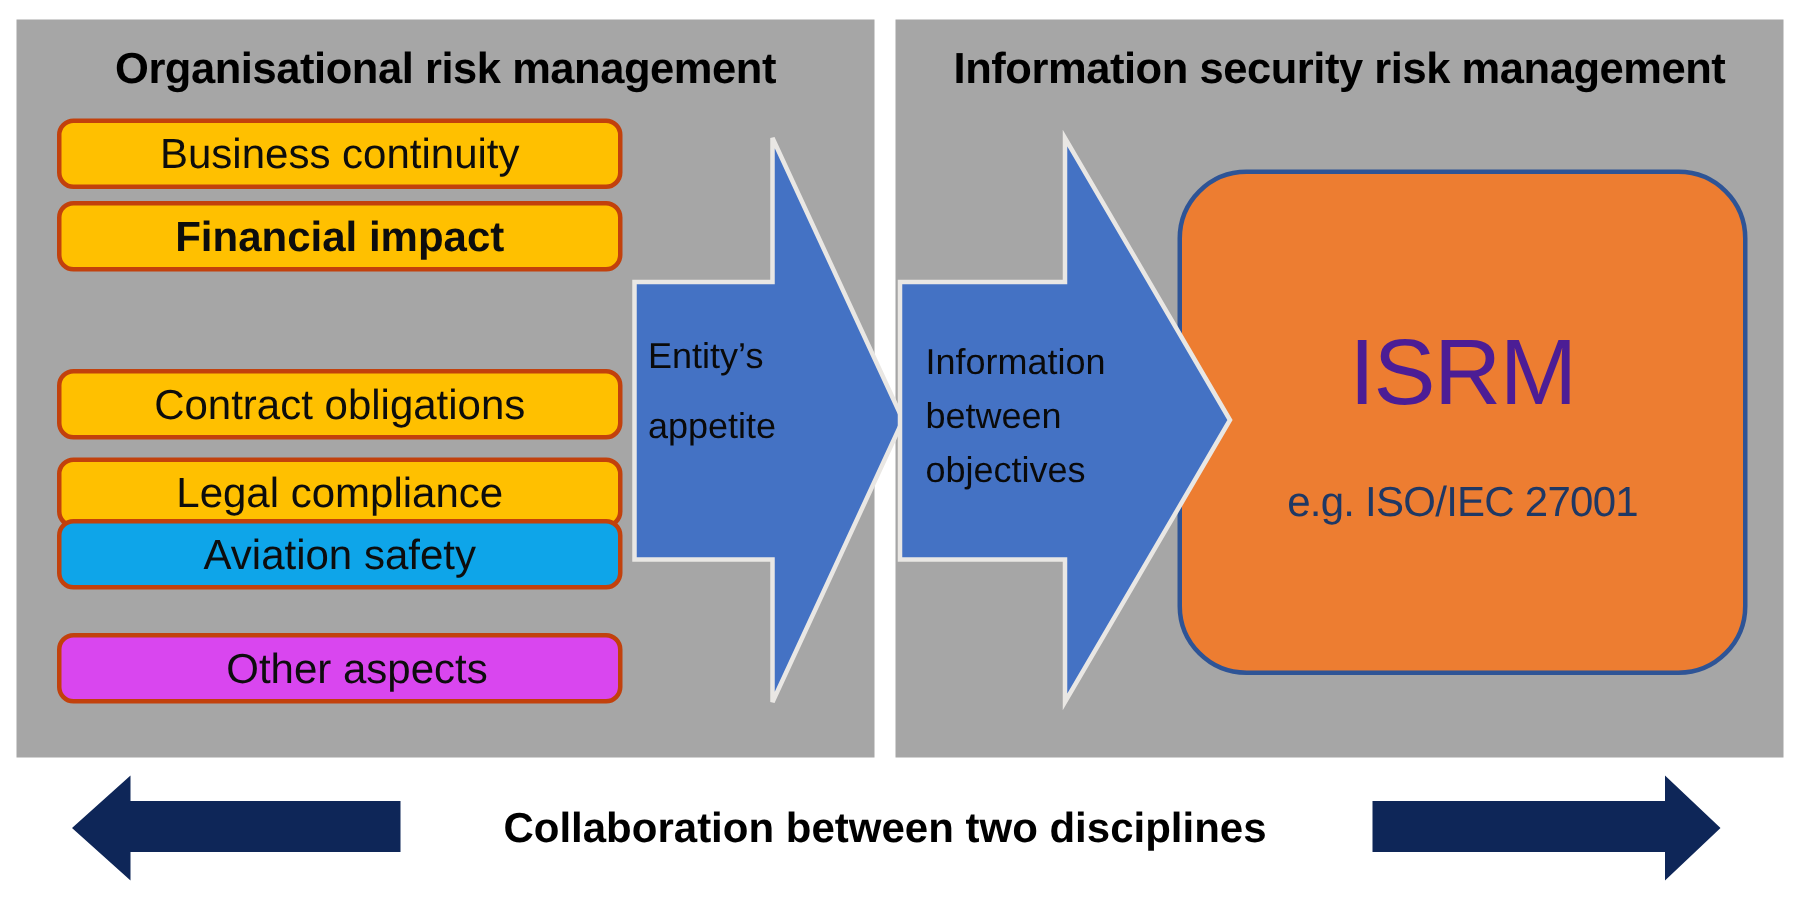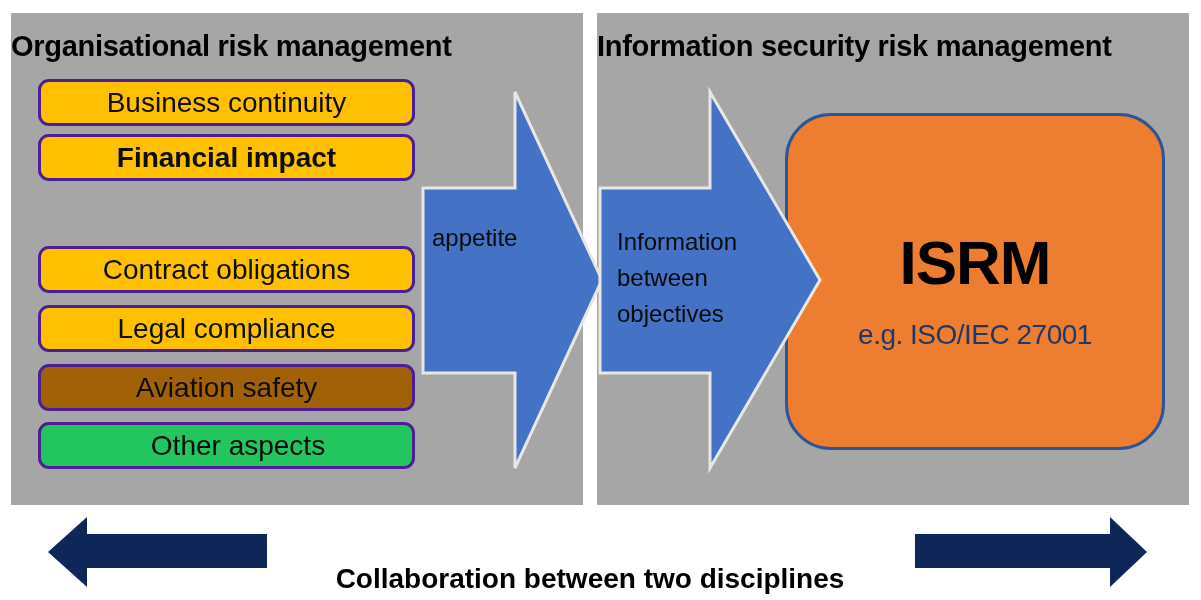--- a/index.html
+++ b/index.html
@@ -4,82 +4,83 @@
 <style>
   html,body{margin:0;padding:0;}
   body{
     width:1201px;height:600px;position:relative;background:#ffffff;
     font-family:"Liberation Sans", sans-serif;overflow:hidden;
   }
   .panel{position:absolute;top:13px;height:492px;background:#a6a6a6;}
   #left-panel{left:11px;width:572px;}
   #right-panel{left:597px;width:592px;}
   .panel-title{
-    position:absolute;top:17px;left:0;width:100%;
+    position:absolute;top:17px;left:0;width:100%;text-align:center;
     font-size:29px;font-weight:bold;color:#000000;letter-spacing:-0.3px;
   }
   .org-box{
     position:absolute;left:27px;width:377px;height:47px;
-    border:3px solid #4c1d95;border-radius:11px;box-sizing:border-box;
+    border:3px solid #c2410c;border-radius:11px;box-sizing:border-box;
     display:flex;align-items:center;justify-content:center;
     font-size:28px;color:#0d0d0d;
   }
   #svg-overlay{position:absolute;left:0;top:0;width:1201px;height:600px;pointer-events:none;}
   .flow-arrow{stroke:#e9e7e4;stroke-width:3;stroke-linejoin:miter;}
   .collab-arrow{stroke:none;}
   .arrow-label{position:absolute;color:#0a0a0a;font-size:24px;white-space:nowrap;}
   #entity-label{left:432px;top:214px;line-height:47px;}
   #objectives-label{left:617px;top:224px;line-height:36px;}
   #isrm-box{
     position:absolute;left:785px;top:113px;width:380px;height:337px;
     background:#ed7d31;border:3px solid #2e5496;border-radius:46px;box-sizing:border-box;
   }
   #isrm-heading{
-    position:absolute;left:0;top:111px;width:100%;height:72px;text-align:center;
-    font-size:62px;font-weight:bold;color:#000000;letter-spacing:-1px;
+    position:absolute;left:0;top:97px;width:100%;height:72px;text-align:center;
+    font-size:62px;font-weight:normal;color:#4c1d95;letter-spacing:-1px;
   }
   #isrm-subheading{
     position:absolute;left:0;top:203px;width:100%;height:48px;text-align:center;
     font-size:28px;font-weight:normal;color:#1f3864;letter-spacing:-0.5px;
   }
   #collab-label{
     position:absolute;left:270px;top:536px;width:640px;text-align:center;
-    font-size:28px;font-weight:bold;color:#000000;margin-top:27px;
+    font-size:28px;font-weight:bold;color:#000000;
   }
 </style>
 </head>
 <body>
 
 <div class="panel" id="left-panel">
   <div class="panel-title">Organisational risk management</div>
   <div class="org-box" style="top: 66px; background: rgb(255, 192, 0);">Business continuity</div>
   <div class="org-box" style="top: 121px; background: rgb(255, 192, 0); font-weight: bold;">Financial impact</div>
   <div class="org-box" style="top: 233px; background: rgb(255, 192, 0);">Contract obligations</div>
   <div class="org-box" style="top: 292px; background: rgb(255, 192, 0);">Legal compliance</div>
-  <div class="org-box" style="top: 351px; background: #a16207;">Aviation safety</div>
-  <div class="org-box" style="top: 409px; background: #22c55e; padding-left: 23px;">Other aspects</div>
+  <div class="org-box" style="top: 333px; background: #0ea5e9;">Aviation safety</div>
+  <div class="org-box" style="top: 409px; background: #d946ef; padding-left: 23px;">Other aspects</div>
 </div>
 
 <div class="panel" id="right-panel">
   <div class="panel-title">Information security risk management</div>
 </div>
 
 <div id="isrm-box">
   <div id="isrm-heading">ISRM</div>
   <div id="isrm-subheading">e.g. ISO/IEC 27001</div>
 </div>
 
 <svg id="svg-overlay" viewBox="0 0 1201 600">
   <polygon class="flow-arrow" points="423,188 515,188 515,92 602,280 515,468 515,373 423,373" fill="#4472c4"></polygon>
   <polygon class="flow-arrow" points="600,188 710,188 710,92 820,280 710,468 710,373 600,373" fill="#4472c4"></polygon>
   <polygon class="collab-arrow" points="267,534 87,534 87,517 48,552 87,587 87,568 267,568" fill="#0e2658"></polygon>
   <polygon class="collab-arrow" points="915,534 1110,534 1110,517 1147,552 1110,587 1110,568 915,568" fill="#0e2658"></polygon>
 </svg>
 
 <div class="arrow-label" id="entity-label">
+  <div>Entity’s</div>
   <div>appetite</div>
 </div>
 <div class="arrow-label" id="objectives-label">
   <div>Information</div>
   <div>between</div>
   <div>objectives</div>
 </div>
 
 <div id="collab-label">Collaboration between two disciplines</div>
 

